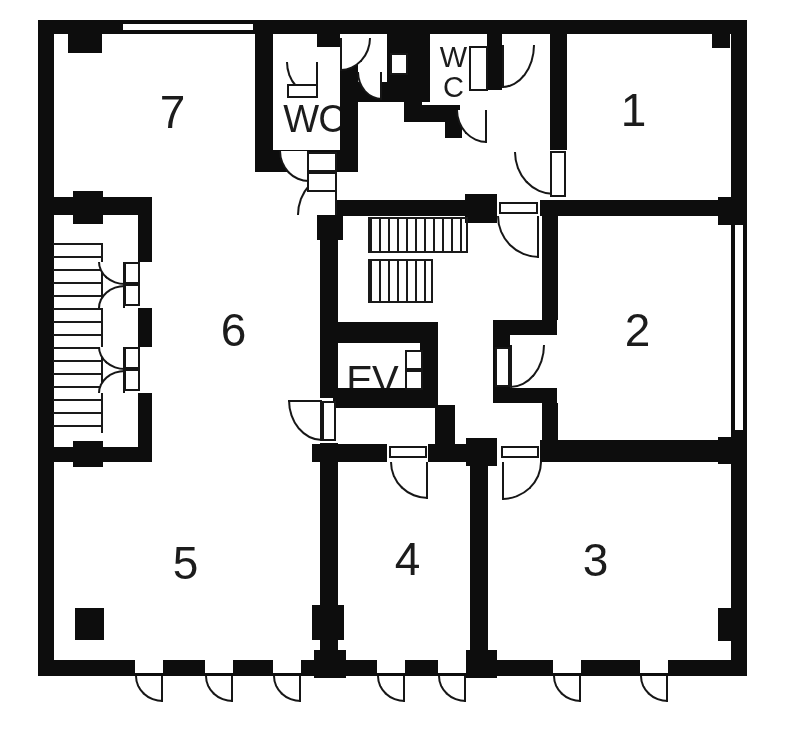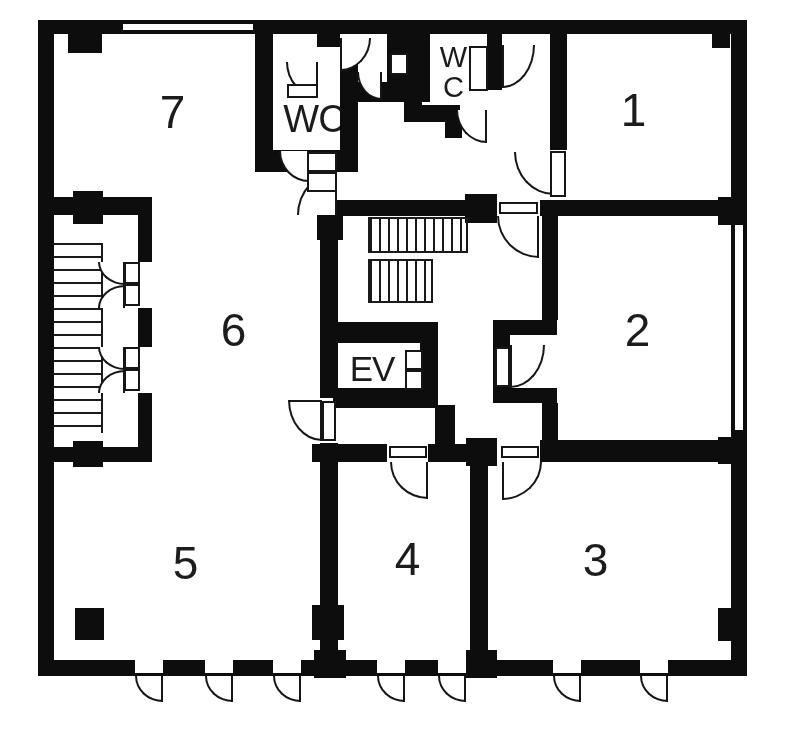--- a/index.html
+++ b/index.html
@@ -28,21 +28,21 @@
   <span class="plan-label" style="left: 172px; top: 112px; font-size: 46px;">7</span>
   <span class="plan-label" style="left: 233px; top: 330px; font-size: 46px;">6</span>
   <span class="plan-label" style="left: 185px; top: 563px; font-size: 46px;">5</span>
   <span class="plan-label" style="left: 407px; top: 559px; font-size: 46px;">4</span>
   <span class="plan-label" style="left: 595px; top: 560px; font-size: 46px;">3</span>
   <span class="plan-label" style="left: 637px; top: 330px; font-size: 46px;">2</span>
   <span class="plan-label" style="left: 633px; top: 110px; font-size: 46px;">1</span>
   <span class="plan-label" style="left: 314px; top: 119px; font-size: 38px;">WC</span>
   <span class="plan-label" style="left: 453px; top: 57px; font-size: 29px;">W</span>
   <span class="plan-label" style="left: 453px; top: 87px; font-size: 29px;">C</span>
-  <span class="plan-label" style="left: 372px; top: 368px; font-size: 35px;">EV</span>
+  <span class="plan-label" style="left: 372px; top: 380px; font-size: 40px;">EV</span>
 <div class="wall" style="left: 38px; top: 20px; width: 709px; height: 14px;"></div>
     <div class="wall" style="left: 38px; top: 660px; width: 709px; height: 16px;"></div>
     <div class="wall" style="left: 38px; top: 20px; width: 16px; height: 656px;"></div>
     <div class="wall" style="left: 731px; top: 20px; width: 16px; height: 656px;"></div>
     <div class="wall" style="left: 38px; top: 197px; width: 114px; height: 18px;"></div>
     <div class="wall" style="left: 138px; top: 197px; width: 14px; height: 265px;"></div>
     <div class="wall" style="left: 38px; top: 447px; width: 114px; height: 15px;"></div>
     <div class="wall" style="left: 255px; top: 33px; width: 18px; height: 117px;"></div>
     <div class="wall" style="left: 255px; top: 150px; width: 85px; height: 22px;"></div>
     <div class="wall" style="left: 340px; top: 47px; width: 18px; height: 125px;"></div>

